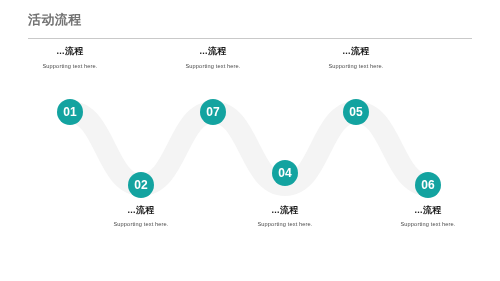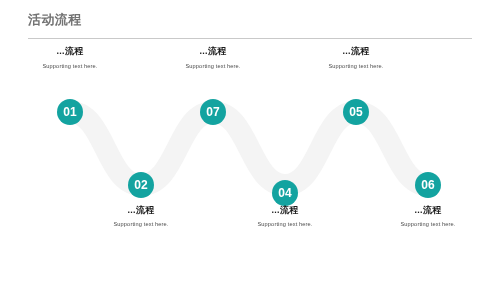--- a/index.html
+++ b/index.html
@@ -107,21 +107,21 @@
              C 177 185, 178 112, 213 112
              C 249 112, 250 185, 285 185
              C 320 185, 321 112, 356 112
              C 392 112, 393 185, 428 185" fill="none" stroke="#f4f4f4" stroke-width="22" stroke-linecap="round"></path>
   </svg>
 
   <div id="nodes">
       <div class="step-node" style="left: 57px; top: 99px;">01</div>
       <div class="step-node" style="left: 128px; top: 172px; text-align: right;">02</div>
       <div class="step-node" style="left: 200px; top: 99px;">07</div>
-      <div class="step-node" style="left: 272px; top: 180px;">04</div>
+      <div class="step-node" style="left: 272px; top: 160px;">04</div>
       <div class="step-node" style="left: 343px; top: 99px;">05</div>
       <div class="step-node" style="left: 415px; top: 172px; text-align: center;">06</div>
     </div>
   <div id="labels">
       <div class="step-text above" style="left: -5px; top: 46px;">
         <div class="step-heading">...流程</div>
         <div class="step-caption">Supporting text here.</div>
       </div>
       <div class="step-text below" style="left: 66px; top: 205px;">
         <div class="step-heading">...流程</div>

